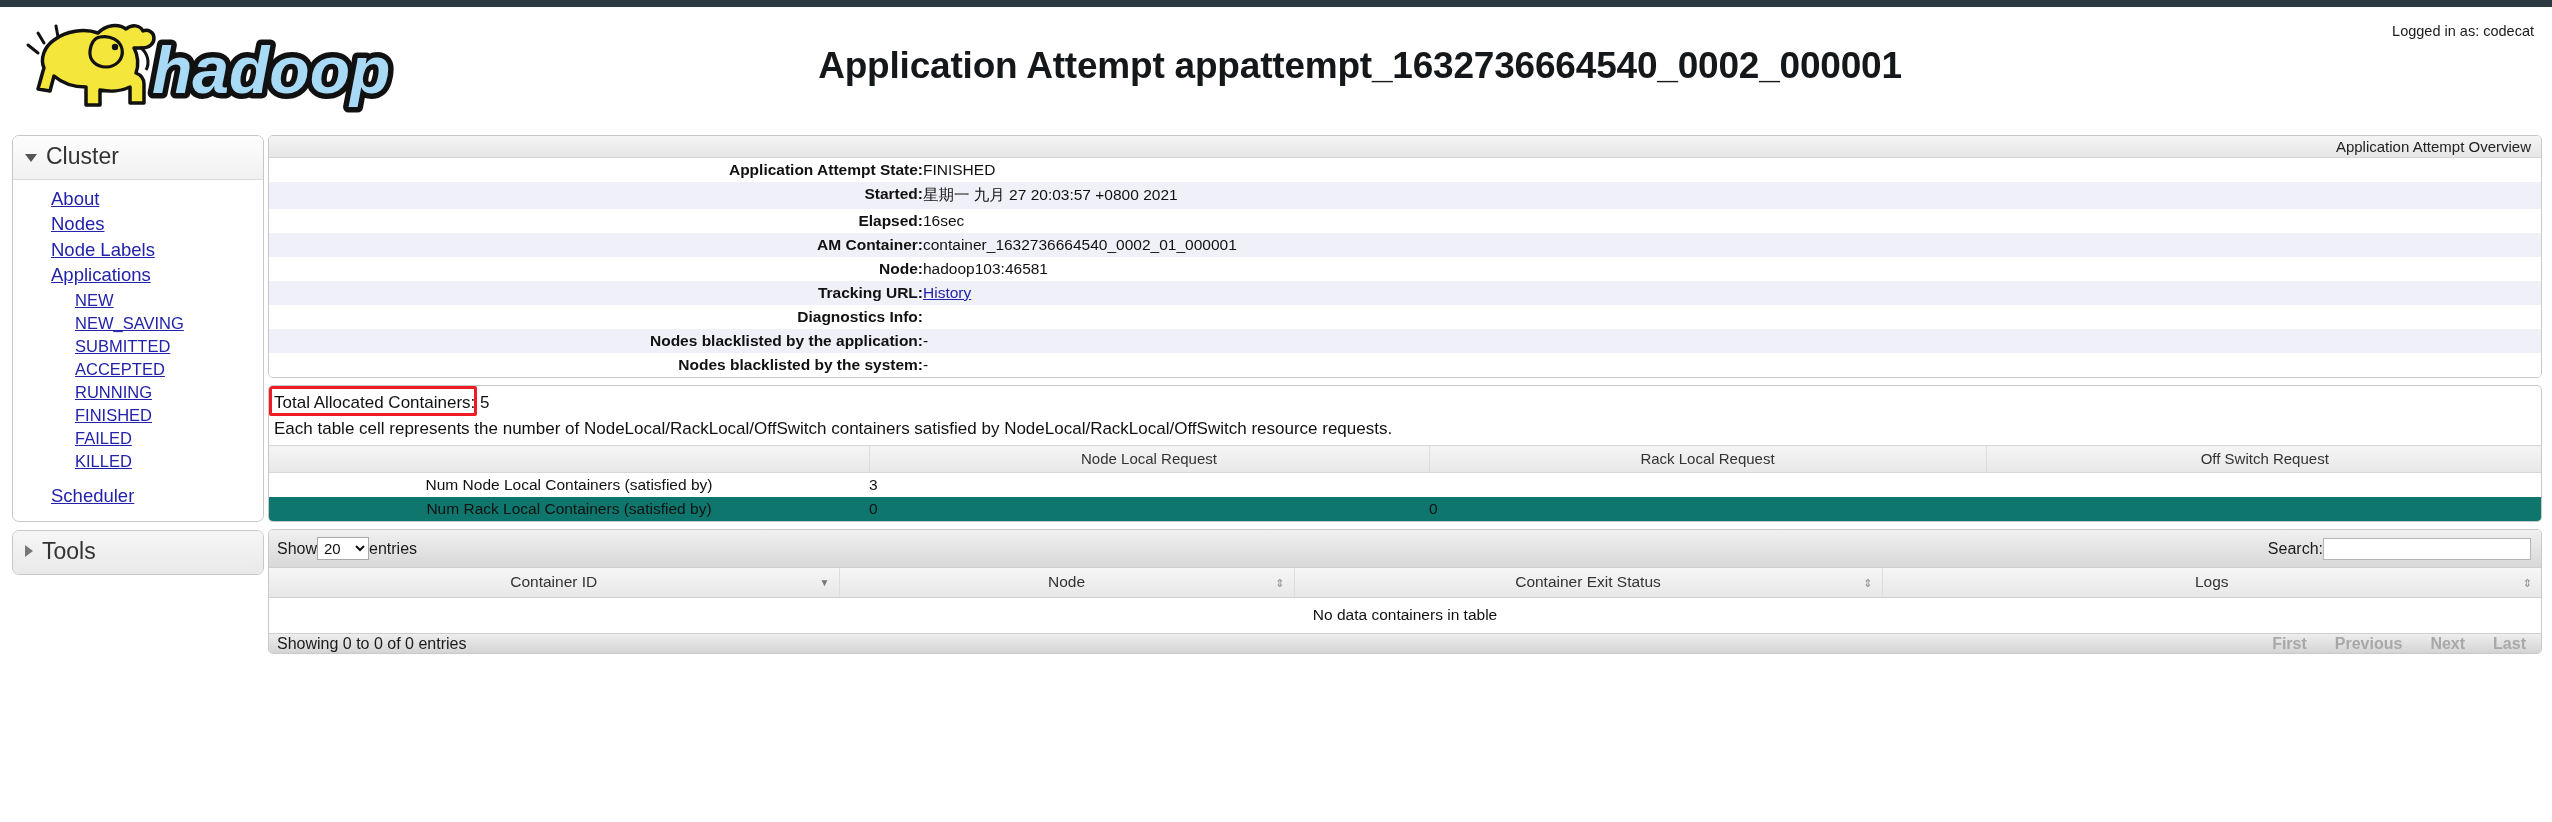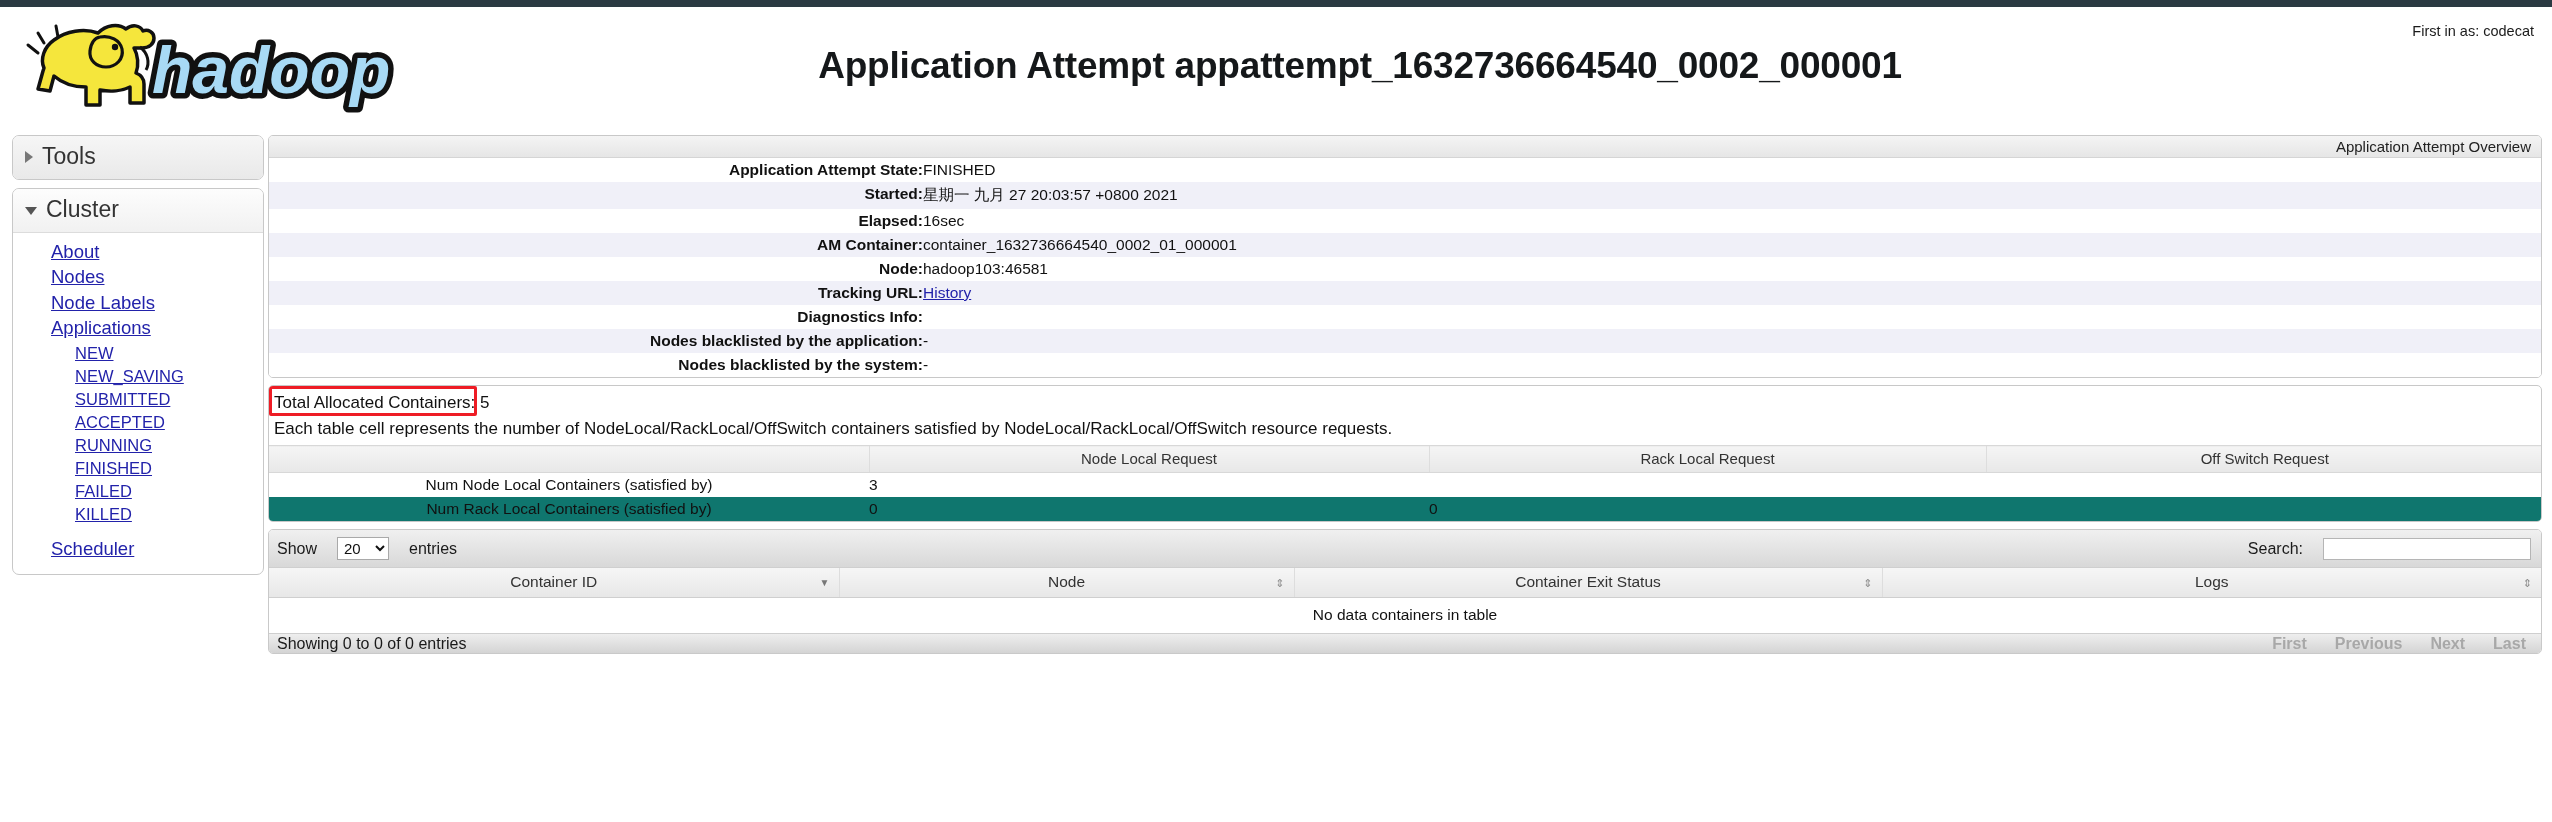--- a/index.html
+++ b/index.html
@@ -103,21 +103,21 @@
   td.snum  { padding-left: 10px; }
 
   
   .dt-block { border: 1px solid #c9c9c9; border-radius: 5px; overflow: hidden; background: #fff; }
   .dt-top {
     background: linear-gradient(to bottom,#f0f0f0,#d8d8d8);
     border-bottom: 1px solid #cfcfcf;
     height: 38px; display: flex; align-items: center; justify-content: space-between;
     padding: 0 10px 0 8px;
   }
-  .dt-len, .dt-filter { font-size: 16px; color: #1a1a1a; display: flex; align-items: center; gap: 20px; }
+  .dt-len, .dt-filter { font-size: 16px; color: #1a1a1a; display: flex; align-items: center; gap: 0; }
   .dt-len select {
     font-family: "Liberation Sans", sans-serif; font-size: 15px;
     padding: 1px 2px; border: 1px solid #a9a9a9; background: #fff; color: #111;
   }
   .dt-filter input {
     font-family: "Liberation Sans", sans-serif; font-size: 15px;
     width: 208px; height: 22px; border: 1px solid #b5b5b5; background: #fff; padding: 0 4px;
   }
   table.dt { width: 100%; border-collapse: collapse; table-layout: fixed; }
   table.dt th {
@@ -160,33 +160,26 @@
         <path d="M24 40 L14 32 M30 30 L24 20 M44 24 L42 13" stroke="#111" stroke-width="3" fill="none" stroke-linecap="round"></path>
       </g>
       <g font-family="'Liberation Sans', sans-serif" font-size="66" font-weight="bold" font-style="italic">
         <text x="138" y="80" fill="none" stroke="#111" stroke-width="11" stroke-linejoin="round">hadoop</text>
         <text x="138" y="80" fill="#a8daf5">hadoop</text>
       </g>
     </svg>
   </div>
 
   <div class="page-title">Application Attempt appattempt_1632736664540_0002_000001</div>
-  <div class="loggedin">First in as: codecat</div>
+  <div class="loggedin">Logged in as: codecat</div>
 </div>
 
 <div class="layout">
 
   <div class="sidebar">
-
-    <div class="panel collapsed">
-      <div class="panel-head">
-        <span class="tri tri-right"></span>
-        <span>Tools</span>
-      </div>
-    </div>
 
     <div class="panel">
       <div class="panel-head">
         <span class="tri tri-down"></span>
         <span>Cluster</span>
       </div>
       <div class="panel-body">
         <a class="nav-link">About</a>
         <a class="nav-link">Nodes</a>
         <a class="nav-link">Node Labels</a>
@@ -194,20 +187,27 @@
         <a class="nav-link sub">NEW</a>
         <a class="nav-link sub">NEW_SAVING</a>
         <a class="nav-link sub">SUBMITTED</a>
         <a class="nav-link sub">ACCEPTED</a>
         <a class="nav-link sub">RUNNING</a>
         <a class="nav-link sub">FINISHED</a>
         <a class="nav-link sub">FAILED</a>
         <a class="nav-link sub">KILLED</a>
         <div class="nav-gap"></div>
         <a class="nav-link">Scheduler</a>
+      </div>
+    </div>
+
+    <div class="panel collapsed">
+      <div class="panel-head">
+        <span class="tri tri-right"></span>
+        <span>Tools</span>
       </div>
     </div>
 
   </div>
 
   <div class="content">
 
     <div class="block">
       <div class="block-bar">
         <span class="bar-title">Application Attempt Overview</span>

